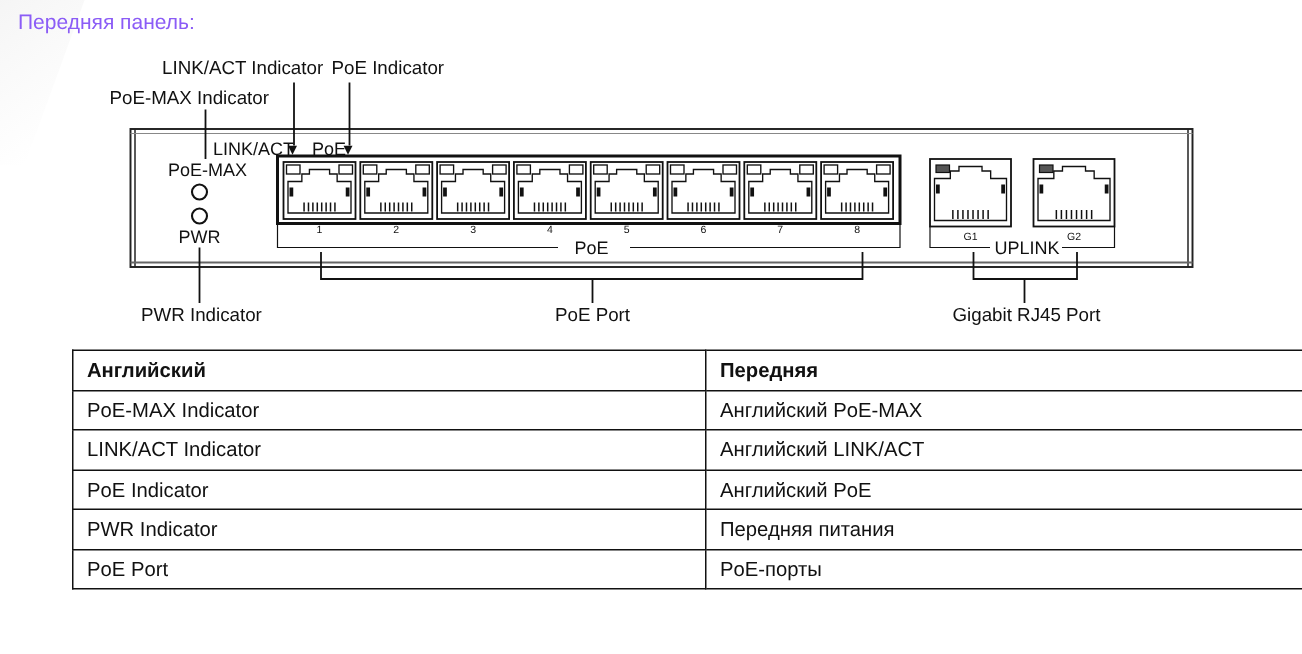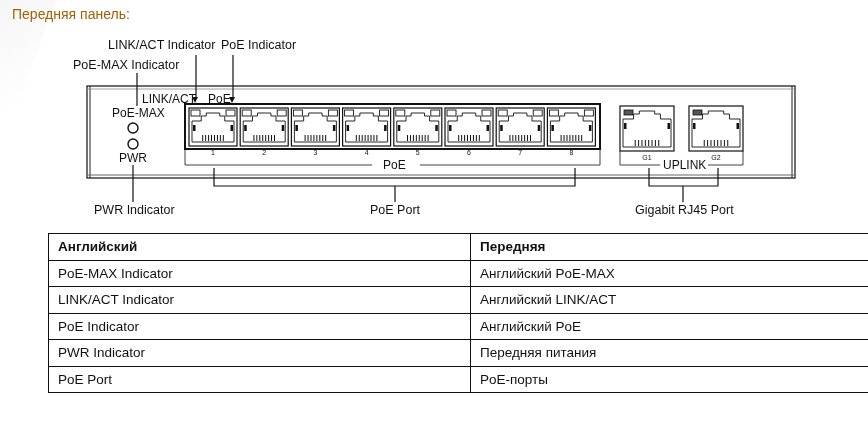--- a/index.html
+++ b/index.html
@@ -6,21 +6,21 @@
     body {
       width: 868px; height: 436px; position: relative; overflow: hidden;
       font-family: "Liberation Sans", "DejaVu Sans", sans-serif; color: #111;
     }
     .watermark {
       position: absolute; left: -30px; top: -20px; width: 70px; height: 130px;
       background: linear-gradient(135deg, #f2f2f2 0%, #fafafa 60%, #ffffff 100%);
       transform: skewX(-20deg); opacity: .9;
     }
     .heading {
-      position: absolute; left: 12px; top: 6px; font-size: 14px; color: #a16207;
+      position: absolute; left: 12px; top: 6px; font-size: 14px; color: #8b5cf6;
     }
     .diagram { position: absolute; left: 0; top: 0; width: 868px; height: 230px; }
     .diagram text { font-family: "Liberation Sans", "DejaVu Sans", sans-serif; fill: #111; }
     .callout { font-size: 12.5px; }
     .panel-label { font-size: 12px; }
     .port-num { font-size: 7px; }
 
     table.terms {
       position: absolute; left: 20px; top: 233px; width: 844px;
       border-collapse: collapse; font-size: 13.5px; margin-left: 28px;

